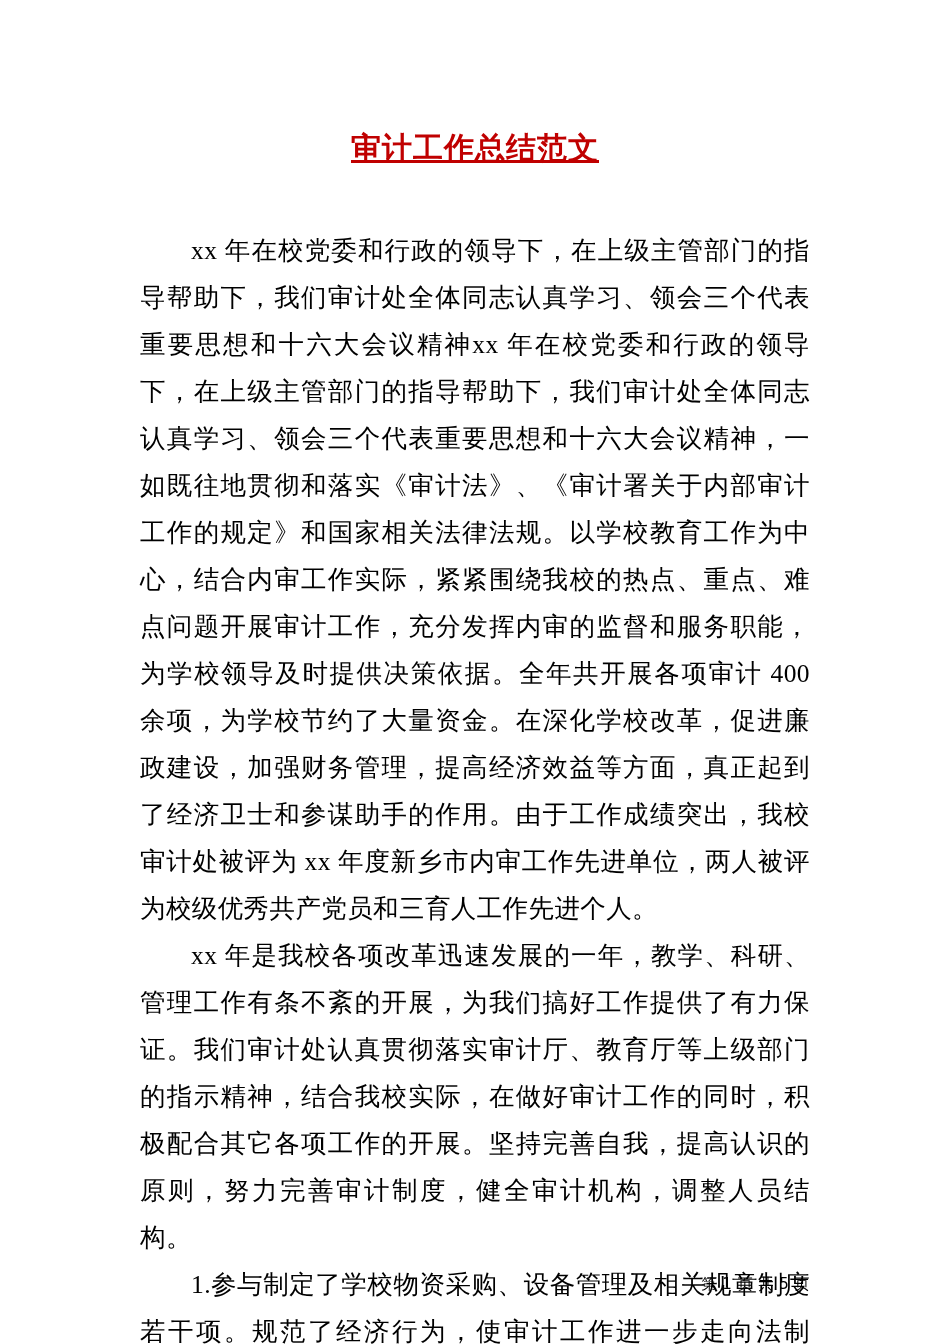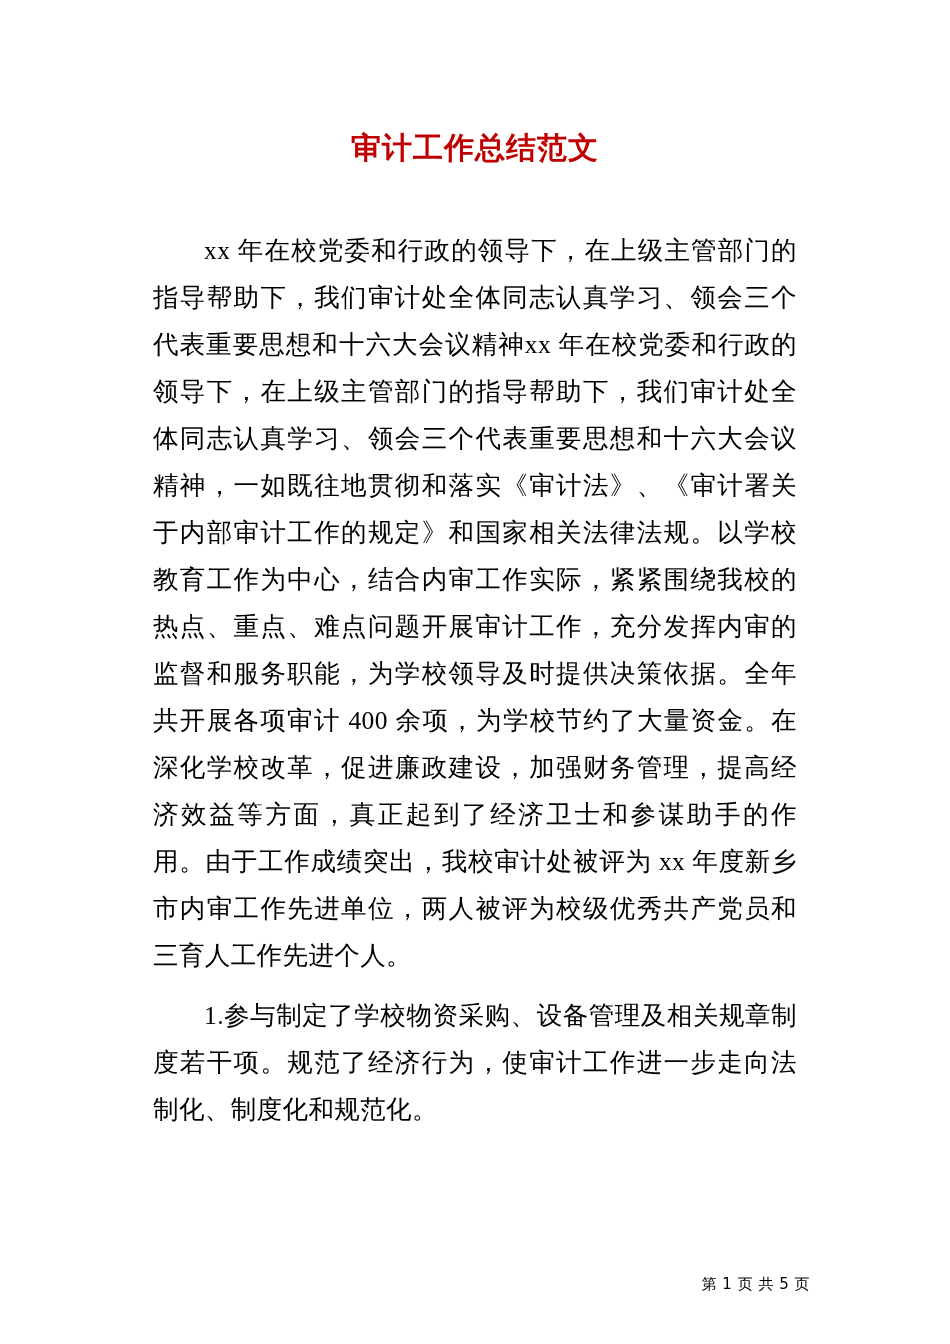--- a/index.html
+++ b/index.html
@@ -23,26 +23,27 @@
   }
   .doc-title {
     margin: 0;
     padding-top: 128px;
     text-align: center;
     font-family: "DejaVu Sans", "Liberation Sans", sans-serif;
     font-weight: bold;
     font-size: 30px;
     letter-spacing: 1px;
     color: #c00000;
+    text-decoration: underline;
   }
   .body-block {
     margin-top: 58px;
   }
   p.para {
-    margin: 13px;
+    margin: 0;
     font-size: 25.5px;
     line-height: 47px;
     text-align: justify;
     text-justify: inter-ideograph;
     text-indent: 2em;
     letter-spacing: 0.4px;
   }
   .footer {
     position: absolute;
     right: 140px;
@@ -55,19 +56,20 @@
 </style>
 </head>
 <body>
 
 <div class="page">
 
   <h1 class="doc-title">审计工作总结范文</h1>
 
   <div class="body-block">
     <p class="para">xx 年在校党委和行政的领导下，在上级主管部门的指导帮助下，我们审计处全体同志认真学习、领会三个代表重要思想和十六大会议精神xx 年在校党委和行政的领导下，在上级主管部门的指导帮助下，我们审计处全体同志认真学习、领会三个代表重要思想和十六大会议精神，一如既往地贯彻和落实《审计法》、《审计署关于内部审计工作的规定》和国家相关法律法规。以学校教育工作为中心，结合内审工作实际，紧紧围绕我校的热点、重点、难点问题开展审计工作，充分发挥内审的监督和服务职能，为学校领导及时提供决策依据。全年共开展各项审计 400 余项，为学校节约了大量资金。在深化学校改革，促进廉政建设，加强财务管理，提高经济效益等方面，真正起到了经济卫士和参谋助手的作用。由于工作成绩突出，我校审计处被评为 xx 年度新乡市内审工作先进单位，两人被评为校级优秀共产党员和三育人工作先进个人。</p>
+    <p class="para">xx 年是我校各项改革迅速发展的一年，教学、科研、管理工作有条不紊的开展，为我们搞好工作提供了有力保证。我们审计处认真贯彻落实审计厅、教育厅等上级部门的指示精神，结合我校实际，在做好审计工作的同时，积极配合其它各项工作的开展。坚持完善自我，提高认识的原则，努力完善审计制度，健全审计机构，调整人员结构。</p>
     <p class="para">1.参与制定了学校物资采购、设备管理及相关规章制度若干项。规范了经济行为，使审计工作进一步走向法制化、制度化和规范化。</p>
 
   </div>
 
   <div class="footer">第 1 页 共 5 页</div>
 
 </div>
 
 </body></html>

